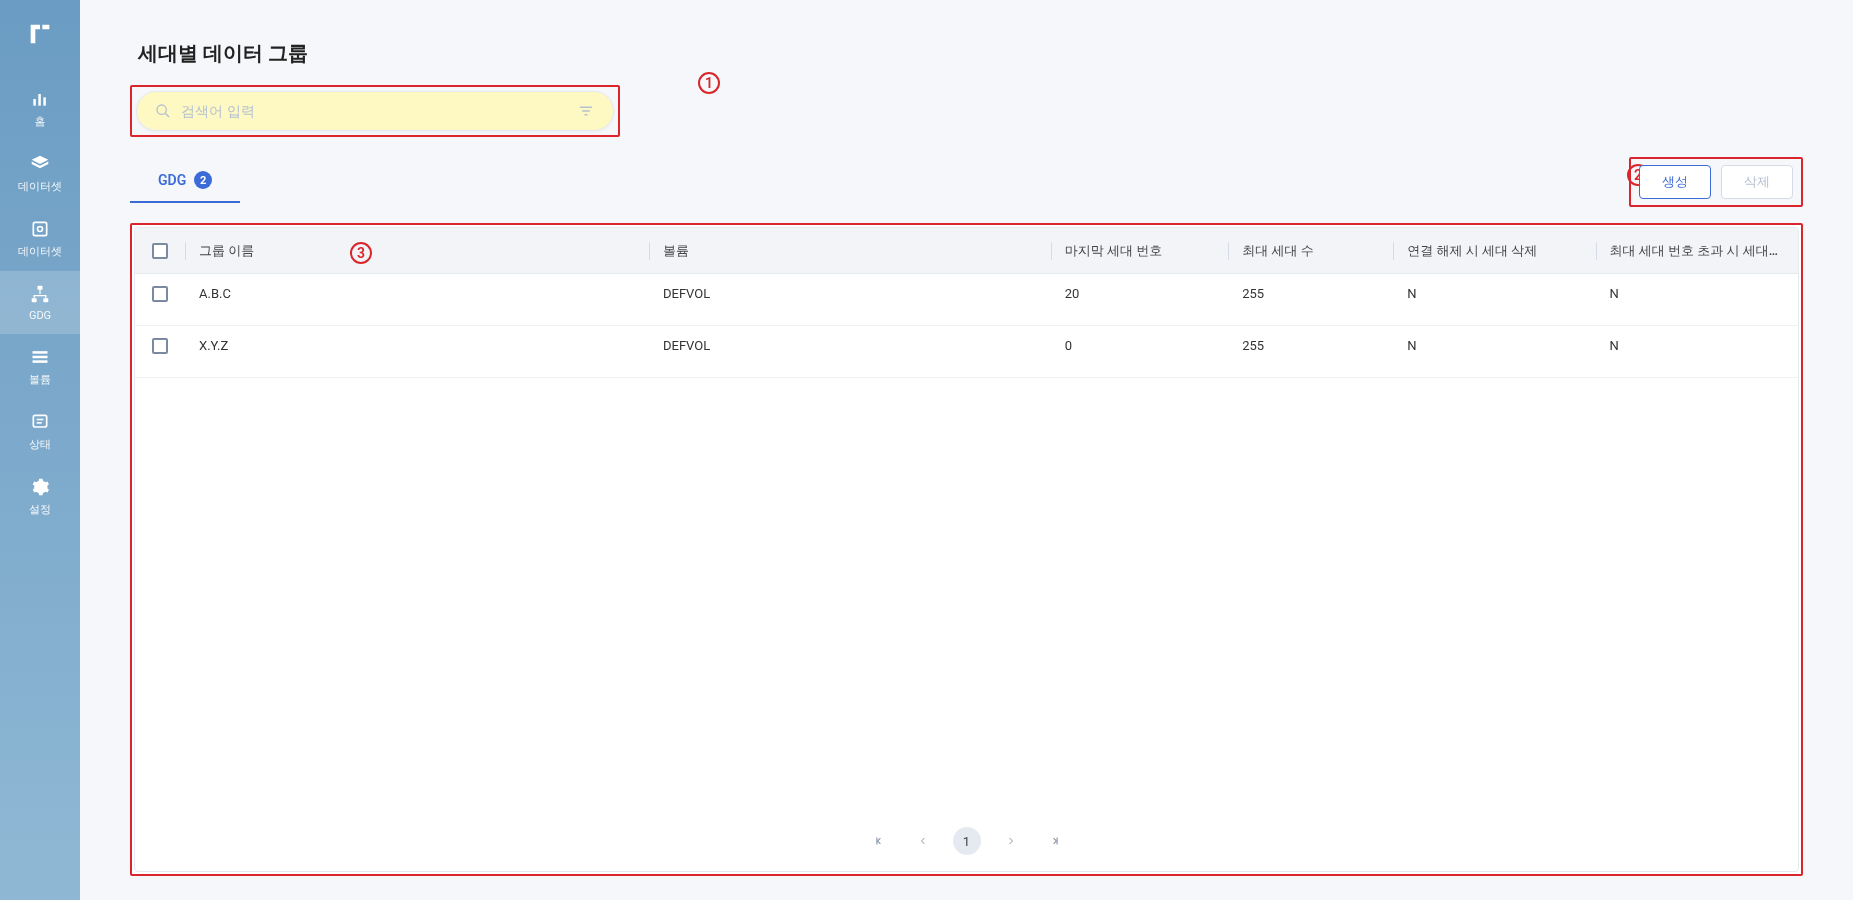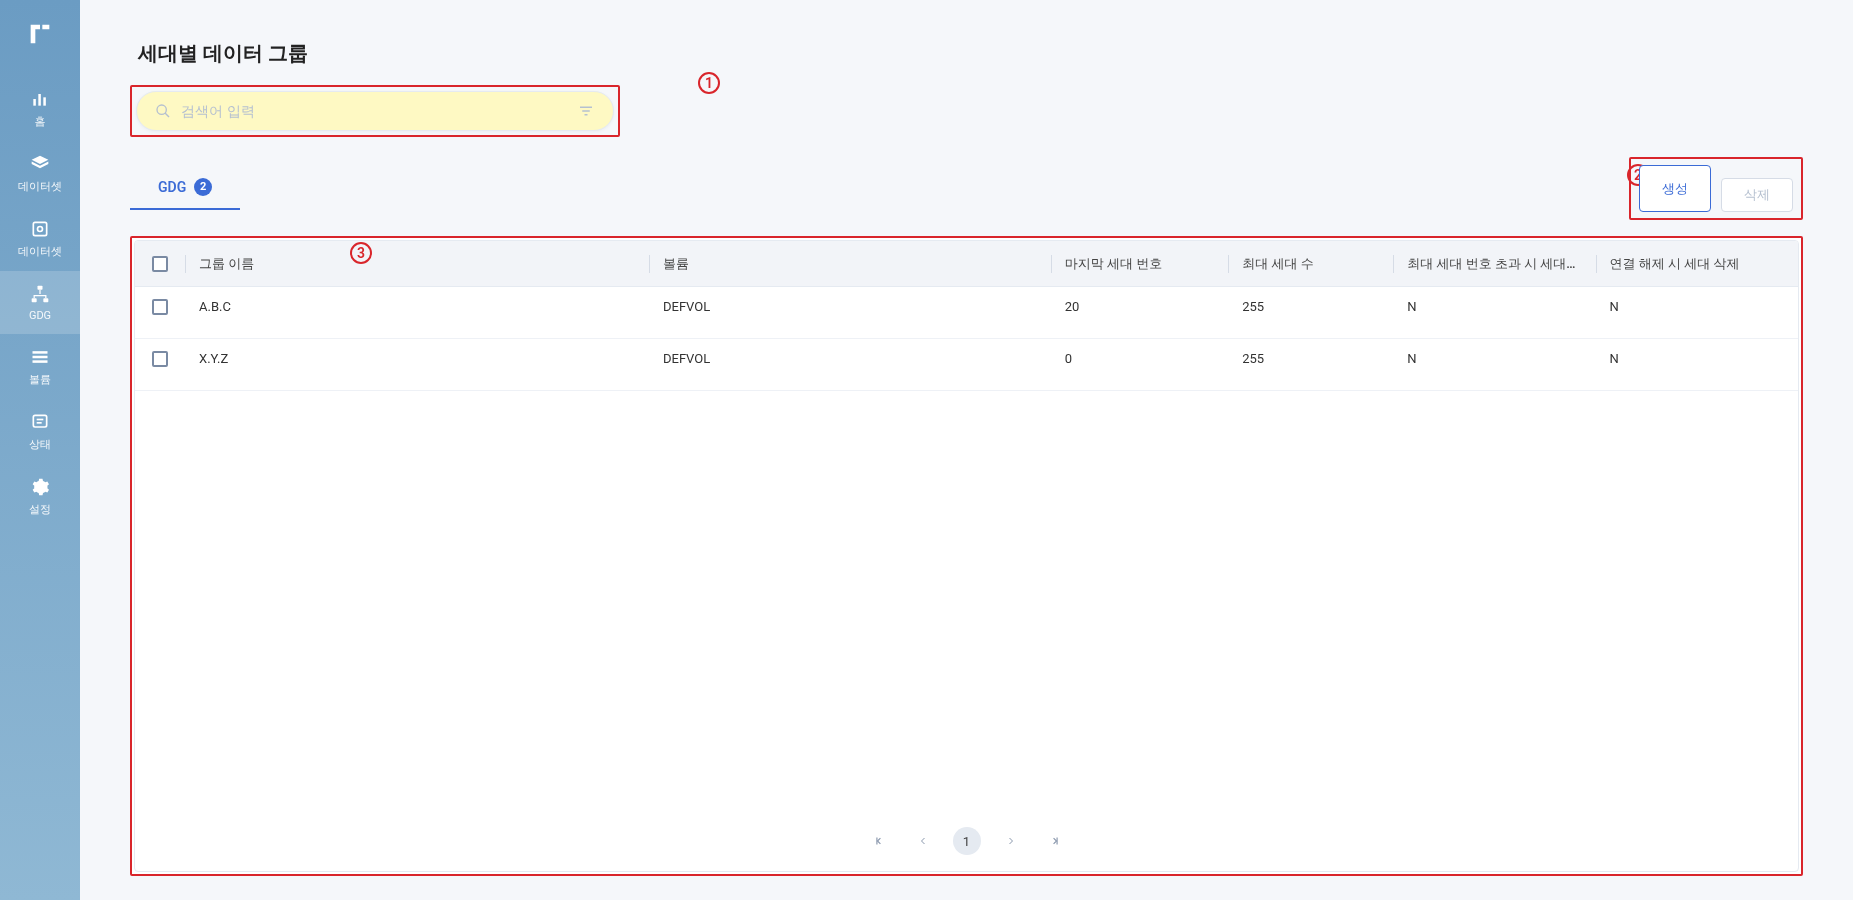--- a/index.html
+++ b/index.html
@@ -172,21 +172,20 @@
     }
     .btn-primary {
       border: 1px solid #3b6bd6;
       color: #3b6bd6;
       font-family: Liberation Mono, monospace;
     }
     .btn-secondary {
       border: 1px solid #d6dce6;
       color: #b5c0d0;
       cursor: not-allowed;
-      margin-top: 13px;
     }
     
     
     .table-wrap {
       border: 2px solid #d9252b;
       border-radius: 2px;
       margin-top: 16px;
       flex: 1;
       display: flex;
       flex-direction: column;
@@ -404,22 +403,22 @@
   <div class="table-wrap">
     <div class="table-inner">
       <div class="thead">
         <div class="th col-check">
           <span class="checkbox"></span>
         </div>
         <div class="th col-name">그룹 이름</div>
         <div class="th col-vol">볼륨</div>
         <div class="th col-last">마지막 세대 번호</div>
         <div class="th col-max">최대 세대 수</div>
+        <div class="th col-del">연결 해제 시 세대 삭제</div>
         <div class="th col-over">최대 세대 번호 초과 시 세대…</div>
-        <div class="th col-del">연결 해제 시 세대 삭제</div>
       </div>
       <div class="tbody">
         <div class="trow">
           <div class="td col-check">
               <span class="checkbox"></span>
             </div>
           <div class="td col-name">A.B.C</div>
           <div class="td col-vol">DEFVOL</div>
           <div class="td col-last">20</div>
           <div class="td col-max">255</div>

